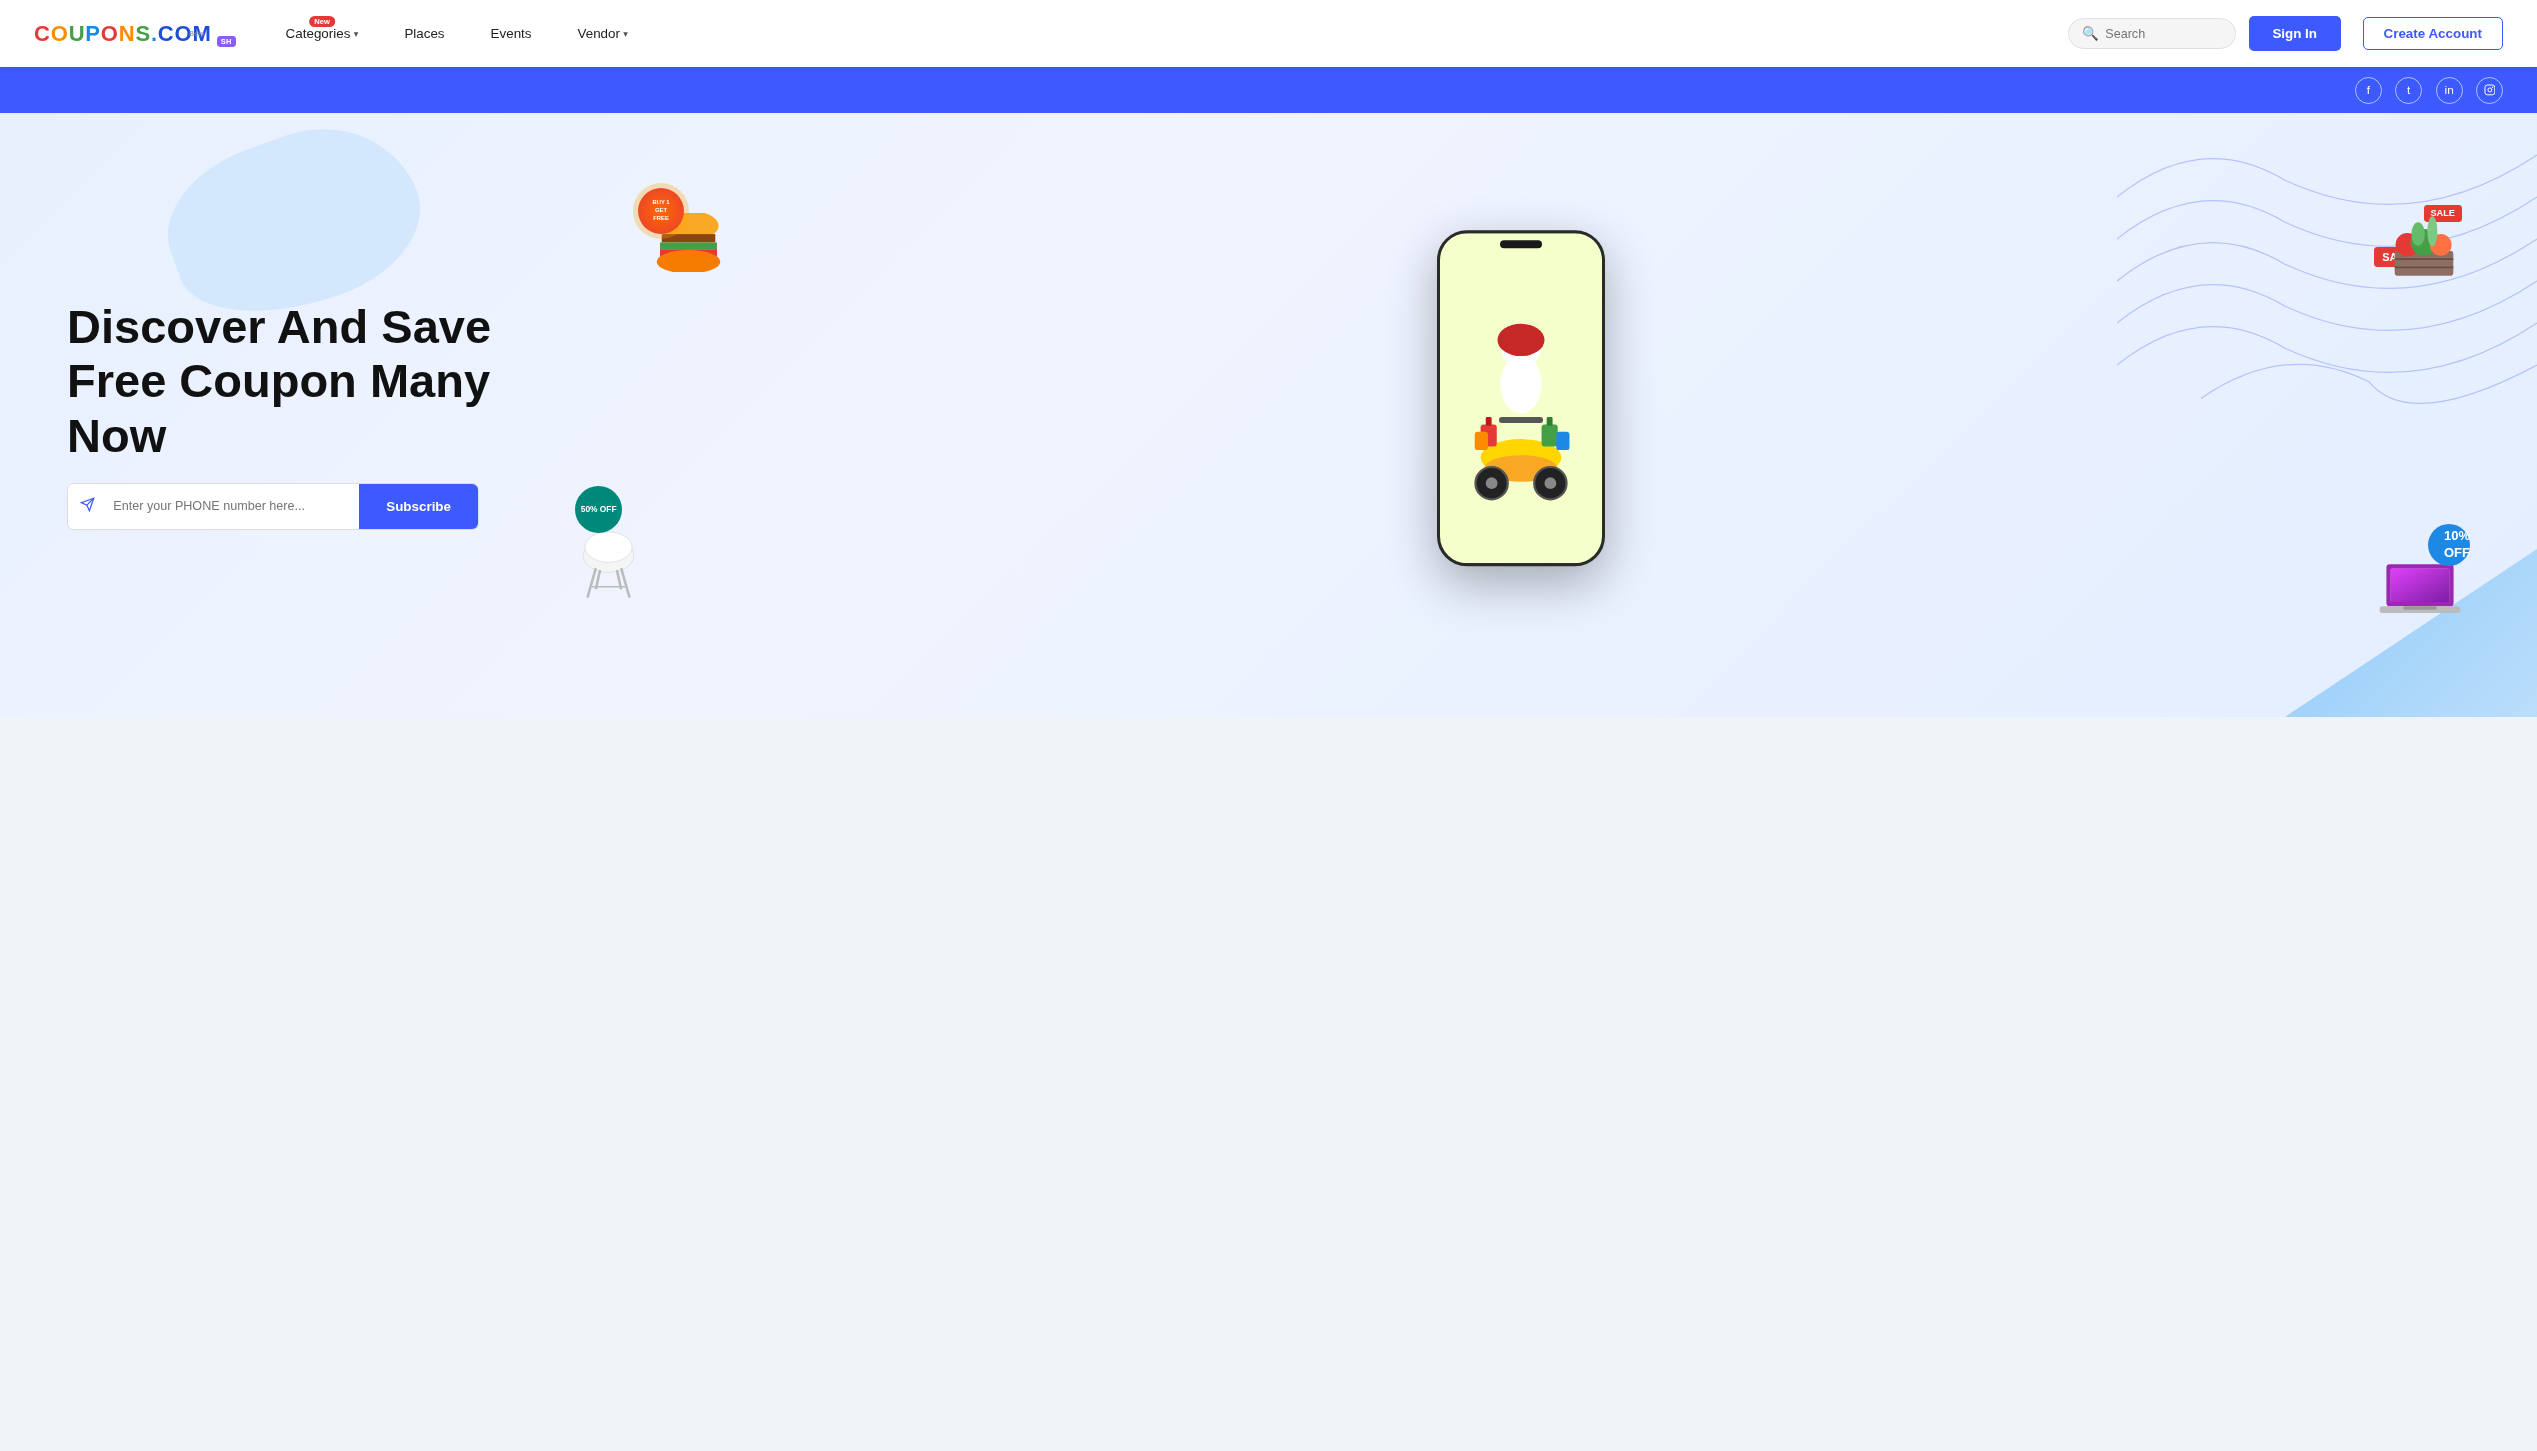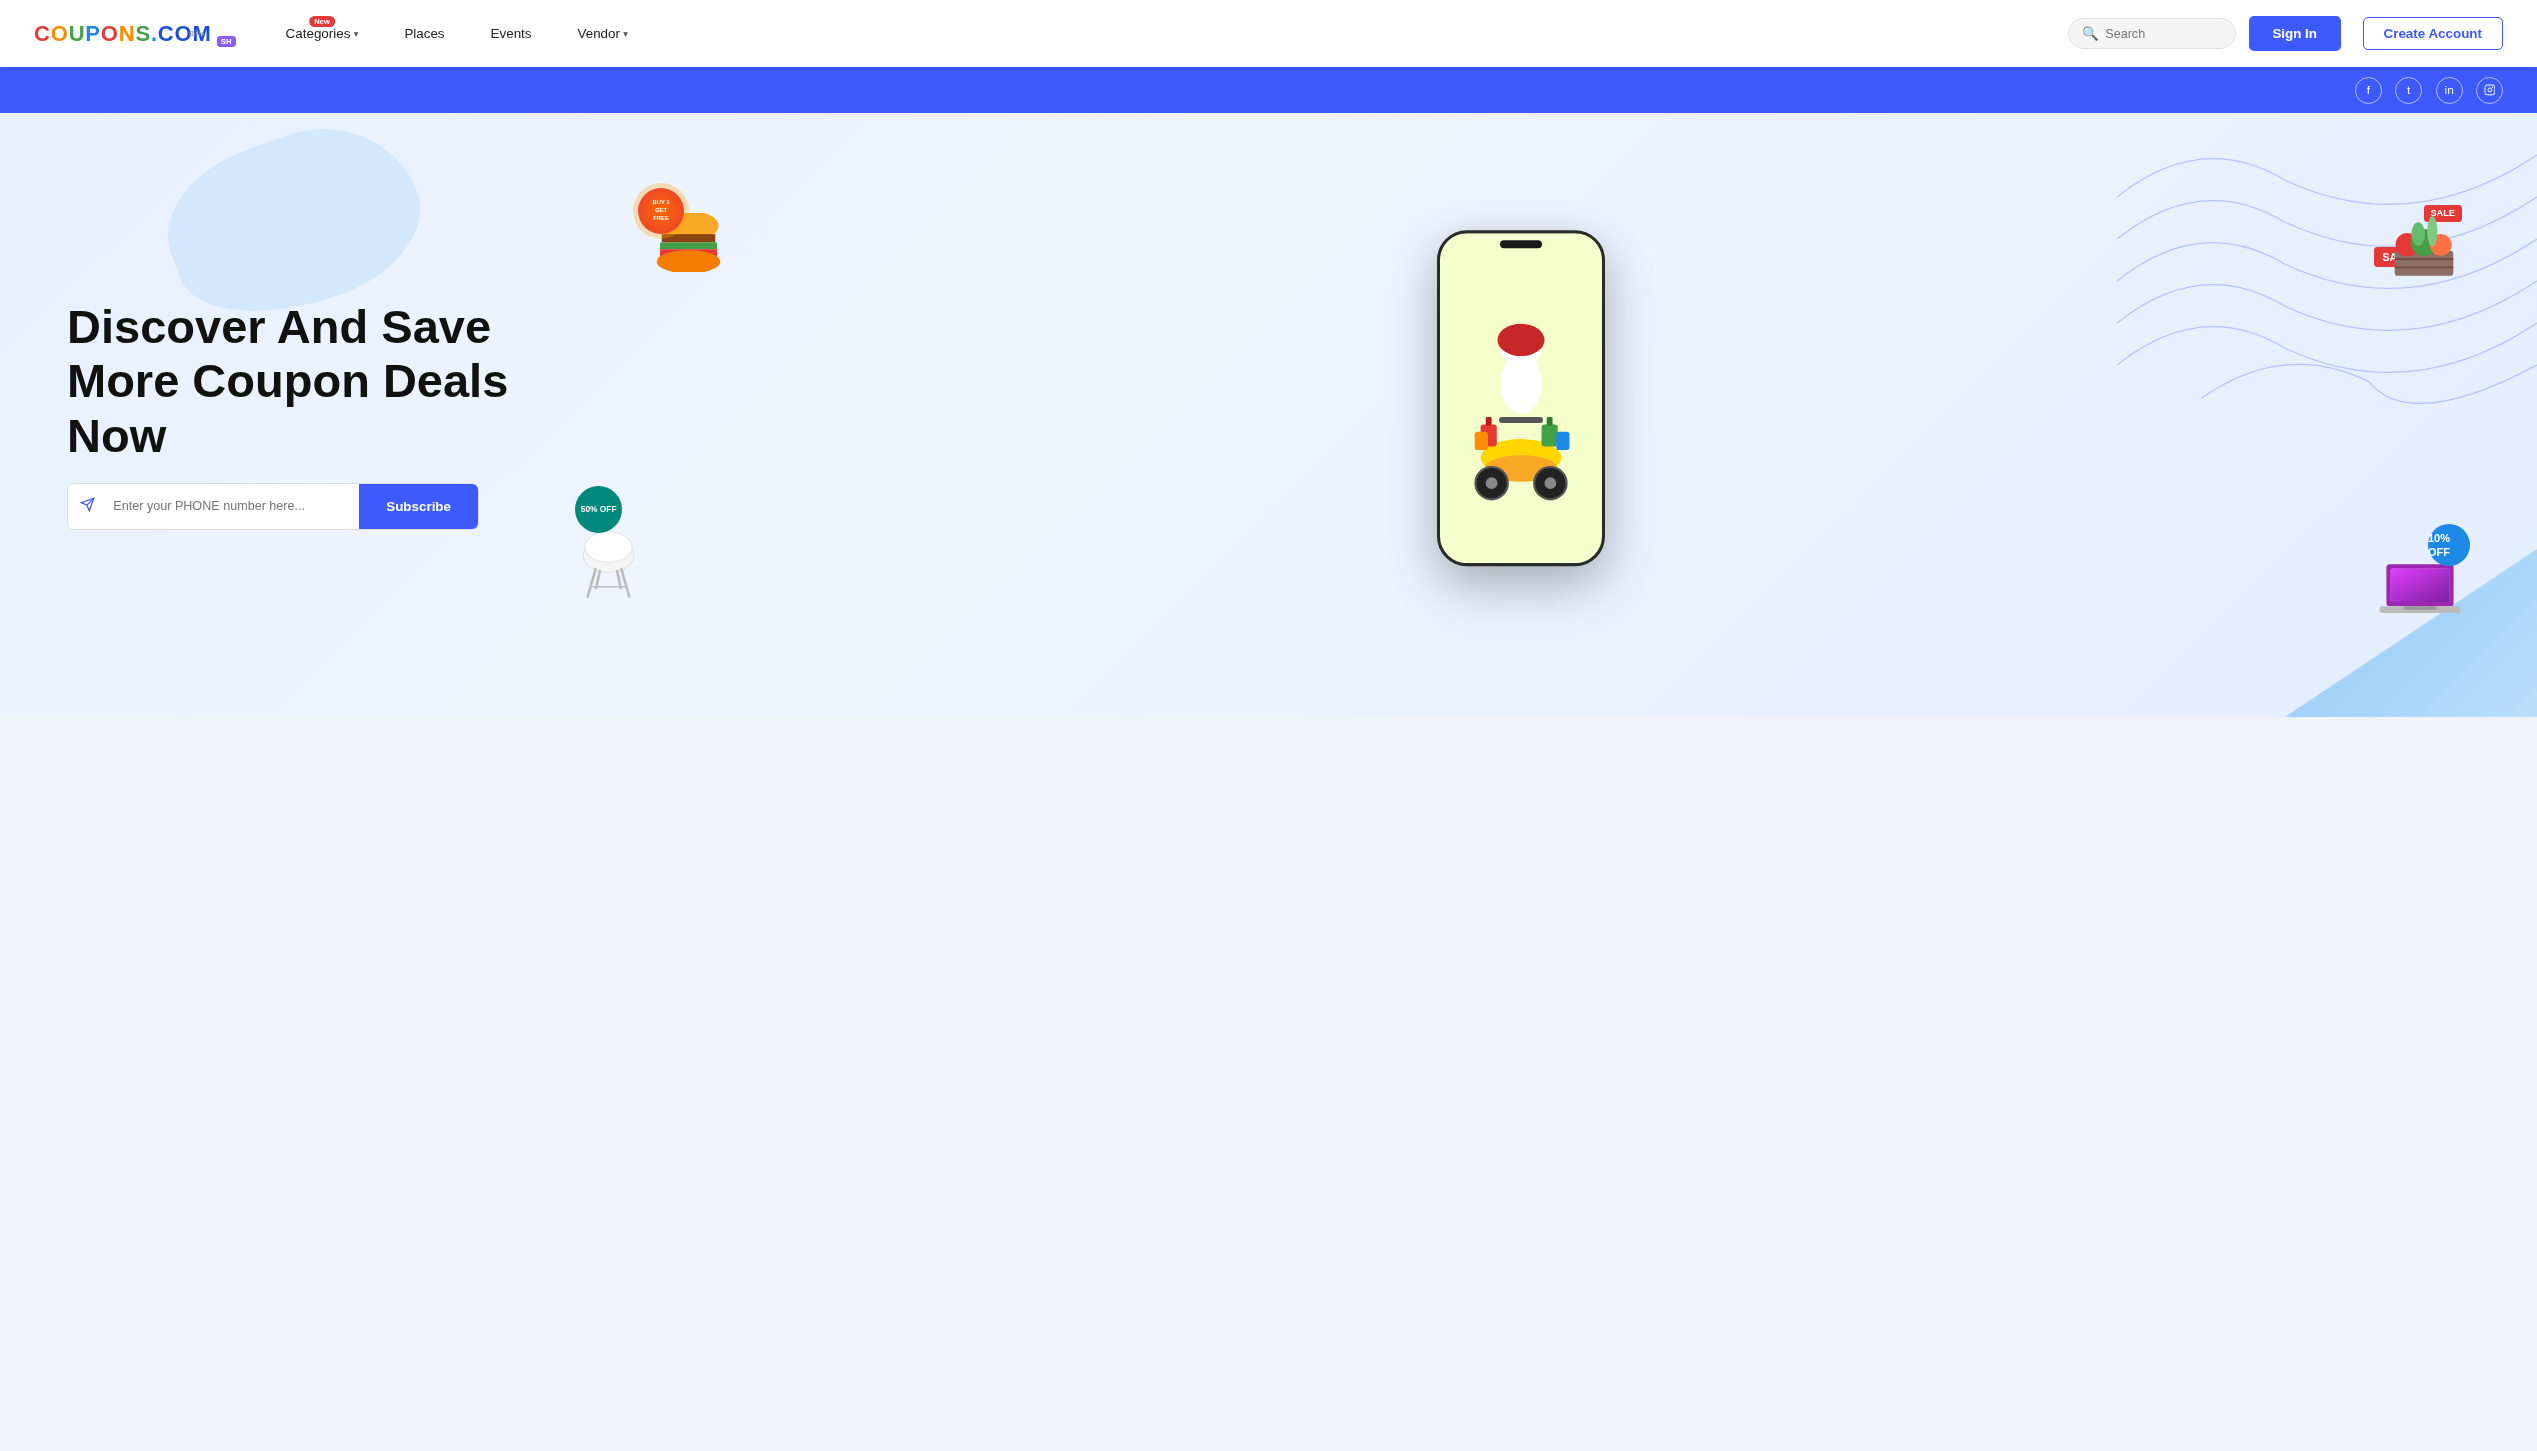--- a/index.html
+++ b/index.html
@@ -430,21 +430,21 @@
   <svg class="curved-lines" viewBox="0 0 500 400" fill="none" xmlns="http://www.w3.org/2000/svg">
     <path d="M500 50 Q350 150 200 80 Q100 20 0 100" stroke="#3d5afe" stroke-width="1.5" fill="none"></path>
     <path d="M500 100 Q350 200 200 130 Q100 70 0 150" stroke="#3d5afe" stroke-width="1.5" fill="none"></path>
     <path d="M500 150 Q350 250 200 180 Q100 120 0 200" stroke="#3d5afe" stroke-width="1.5" fill="none"></path>
     <path d="M500 200 Q350 300 200 230 Q100 170 0 250" stroke="#3d5afe" stroke-width="1.5" fill="none"></path>
     <path d="M500 250 Q350 350 200 280 Q100 220 0 300" stroke="#3d5afe" stroke-width="1.5" fill="none"></path>
     <path d="M500 300 Q350 380 300 320 Q200 270 100 340" stroke="#3d5afe" stroke-width="1.5" fill="none"></path>
   </svg>
 
   <div class="hero-left">
-    <h1 class="hero-title">Discover And Save More Coupon Deals Now</h1>
+    <h1 class="hero-title">Discover And Save Free Coupon Many Now</h1>
 
     <div class="subscribe-box">
       <span class="sub-icon">
         <svg width="15" height="15" viewBox="0 0 24 24" fill="none" stroke="#3d5afe" stroke-width="2">
           <line x1="22" y1="2" x2="11" y2="13"></line>
           <polygon points="22 2 15 22 11 13 2 9 22 2"></polygon>
         </svg>
       </span>
       <input type="text" placeholder="Enter your PHONE number here..." style="">
       <button class="btn-subscribe">Subscribe</button>
@@ -553,20 +553,20 @@
         </defs>
         <rect x="15" y="10" width="70" height="40" rx="2" fill="url(#screenGrad)"></rect>
 
         <rect x="2" y="55" width="96" height="8" rx="3" fill="#bbb"></rect>
         <rect x="30" y="55" width="40" height="4" rx="2" fill="#999"></rect>
       </svg>
     </div>
 
     <div class="float-item percent10-float" style="bottom:101px; right:0px;">
       <div class="percent10-badge">
-        <span style="font-size:11px; font-weight:900; color:#fff; text-align:left; line-height:1.3;">10% OFF</span>
+        <span style="font-size:13px; font-weight:900; color:#fff; text-align:right; line-height:1.3;">10% OFF</span>
       </div>
     </div>
   </div>
 
   <div class="corner-triangle"></div>
 </section>
 
 
 </body></html>

